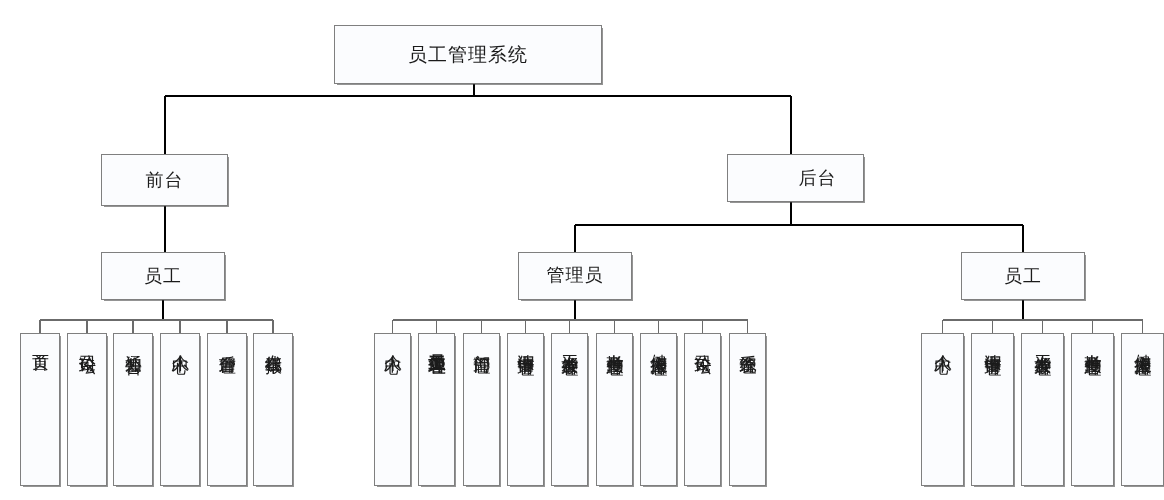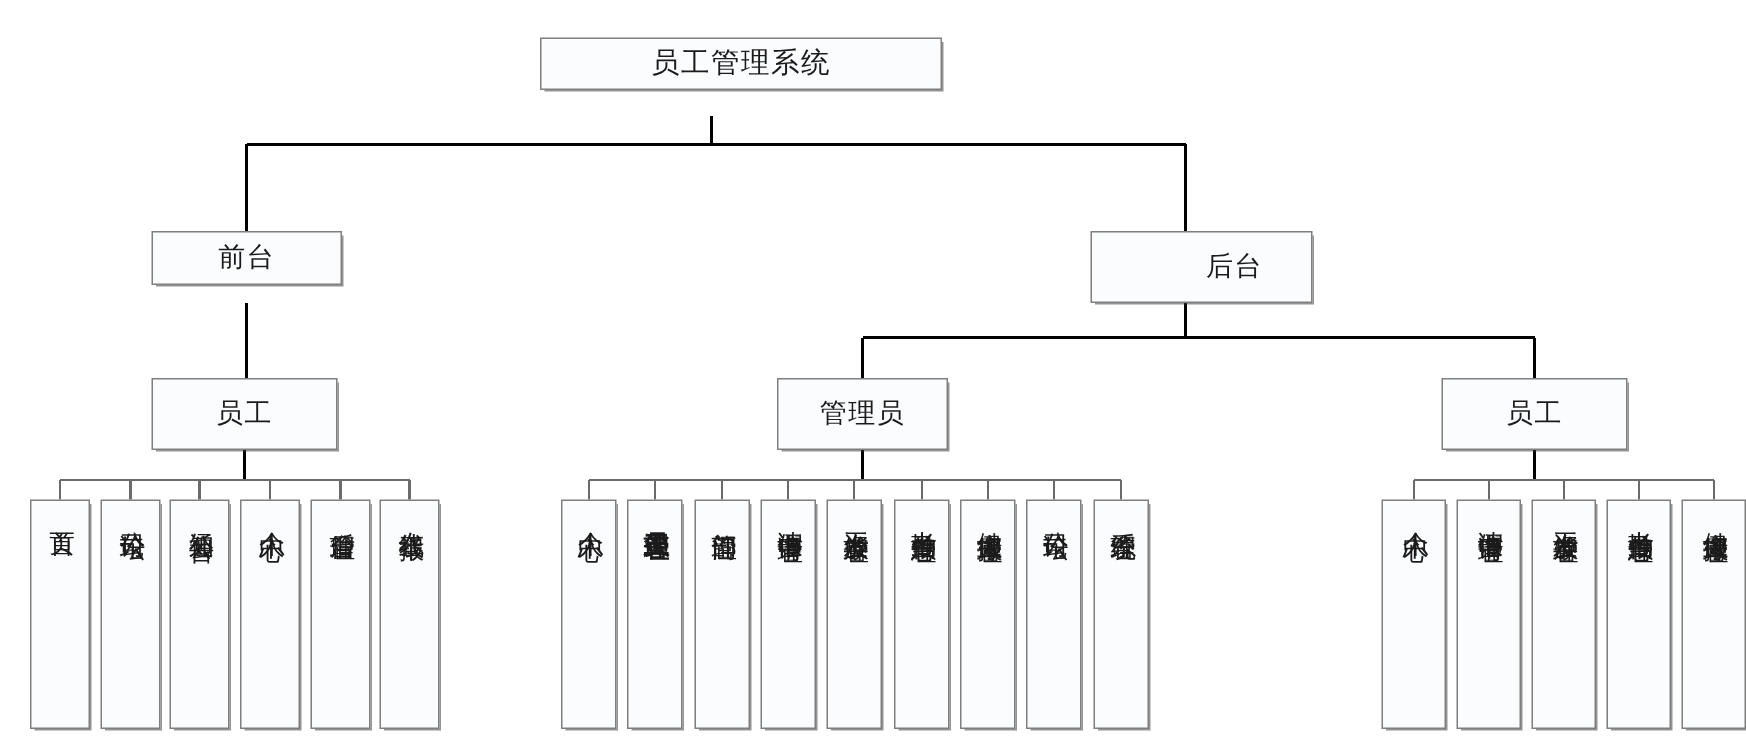--- a/index.html
+++ b/index.html
@@ -101,27 +101,27 @@
       <line x1="747.5" y1="320" x2="747.5" y2="333" stroke="#6b6b6b" stroke-width="1.4" shape-rendering="crispEdges"></line>
       <line x1="1023" y1="300" x2="1023" y2="320" stroke="#000000" stroke-width="2" shape-rendering="crispEdges"></line>
       <line x1="942.5" y1="320" x2="1142.5" y2="320" stroke="#6b6b6b" stroke-width="1.4" shape-rendering="crispEdges"></line>
       <line x1="942.5" y1="320" x2="942.5" y2="333" stroke="#6b6b6b" stroke-width="1.4" shape-rendering="crispEdges"></line>
       <line x1="992.5" y1="320" x2="992.5" y2="333" stroke="#6b6b6b" stroke-width="1.4" shape-rendering="crispEdges"></line>
       <line x1="1042.5" y1="320" x2="1042.5" y2="333" stroke="#6b6b6b" stroke-width="1.4" shape-rendering="crispEdges"></line>
       <line x1="1092.5" y1="320" x2="1092.5" y2="333" stroke="#6b6b6b" stroke-width="1.4" shape-rendering="crispEdges"></line>
       <line x1="1142.5" y1="320" x2="1142.5" y2="333" stroke="#6b6b6b" stroke-width="1.4" shape-rendering="crispEdges"></line>
     </svg>
   <div id="node-layer">
-      <div class="node horiz tier-root" style="left: 360px; top: 25px; width: 268px; height: 35px;">
+      <div class="node horiz tier-root" style="left: 334px; top: 25px; width: 268px; height: 59px;">
         <span class="label">员工管理系统</span>
       </div>
-      <div class="node horiz" style="left: 101px; top: 154px; width: 127px; height: 36px;">
+      <div class="node horiz" style="left: 101px; top: 154px; width: 127px; height: 52px;">
         <span class="label">前台</span>
       </div>
-      <div class="node horiz" style="left: 727px; top: 154px; width: 148px; height: 48px; padding-left: 44px;">
+      <div class="node horiz" style="left: 727px; top: 154px; width: 137px; height: 48px; padding-left: 44px;">
         <span class="label">后台</span>
       </div>
       <div class="node horiz" style="left: 101px; top: 252px; width: 124px; height: 48px;">
         <span class="label">员工</span>
       </div>
       <div class="node horiz" style="left: 518px; top: 252px; width: 114px; height: 48px; font-family: Liberation Serif, serif;">
         <span class="label">管理员</span>
       </div>
       <div class="node horiz" style="left: 961px; top: 252px; width: 124px; height: 48px;">
         <span class="label">员工</span>

